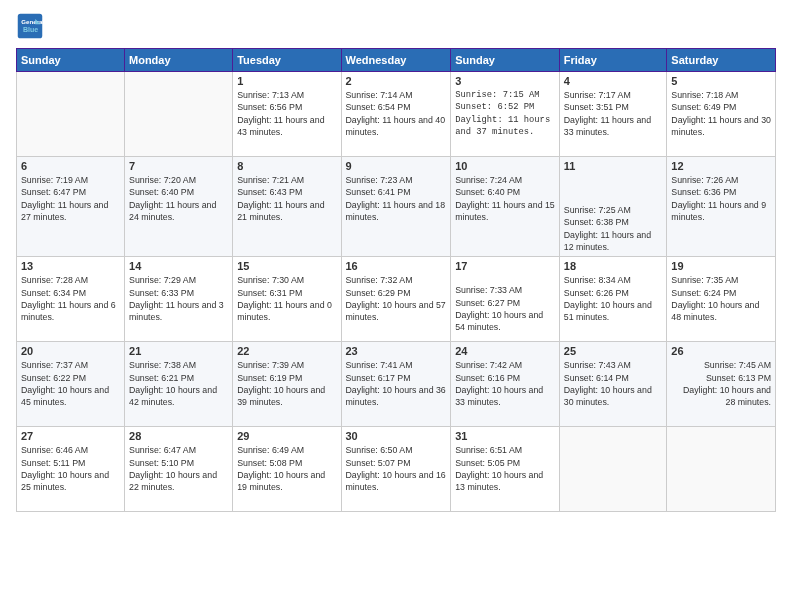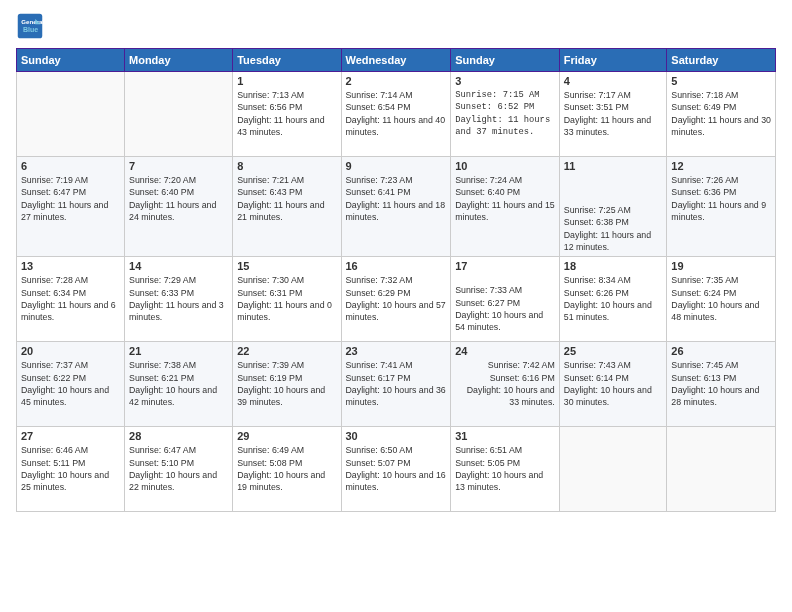--- a/index.html
+++ b/index.html
@@ -272,33 +272,33 @@
 Daylight: 10 hours and 39 minutes.</div>
           </td>
           <td>
             <span class="day-num">23</span>
             <div class="cell-text" style="white-space: pre-line;">Sunrise: 7:41 AM
 Sunset: 6:17 PM
 Daylight: 10 hours and 36 minutes.</div>
           </td>
           <td>
             <span class="day-num">24</span>
-            <div class="cell-text" style="white-space: pre-line; text-align: right;">Sunrise: 7:42 AM
+            <div class="cell-text" style="white-space: pre-line;">Sunrise: 7:42 AM
 Sunset: 6:16 PM
 Daylight: 10 hours and 33 minutes.</div>
           </td>
           <td>
             <span class="day-num">25</span>
             <div class="cell-text" style="white-space: pre-line;">Sunrise: 7:43 AM
 Sunset: 6:14 PM
 Daylight: 10 hours and 30 minutes.</div>
           </td>
           <td>
             <span class="day-num">26</span>
-            <div class="cell-text" style="white-space: pre-line;">Sunrise: 7:45 AM
+            <div class="cell-text" style="white-space: pre-line; text-align: right;">Sunrise: 7:45 AM
 Sunset: 6:13 PM
 Daylight: 10 hours and 28 minutes.</div>
           </td>
         </tr>
         <tr>
           <td>
             <span class="day-num">27</span>
             <div class="cell-text" style="white-space: pre-line;">Sunrise: 6:46 AM
 Sunset: 5:11 PM
 Daylight: 10 hours and 25 minutes.</div>

